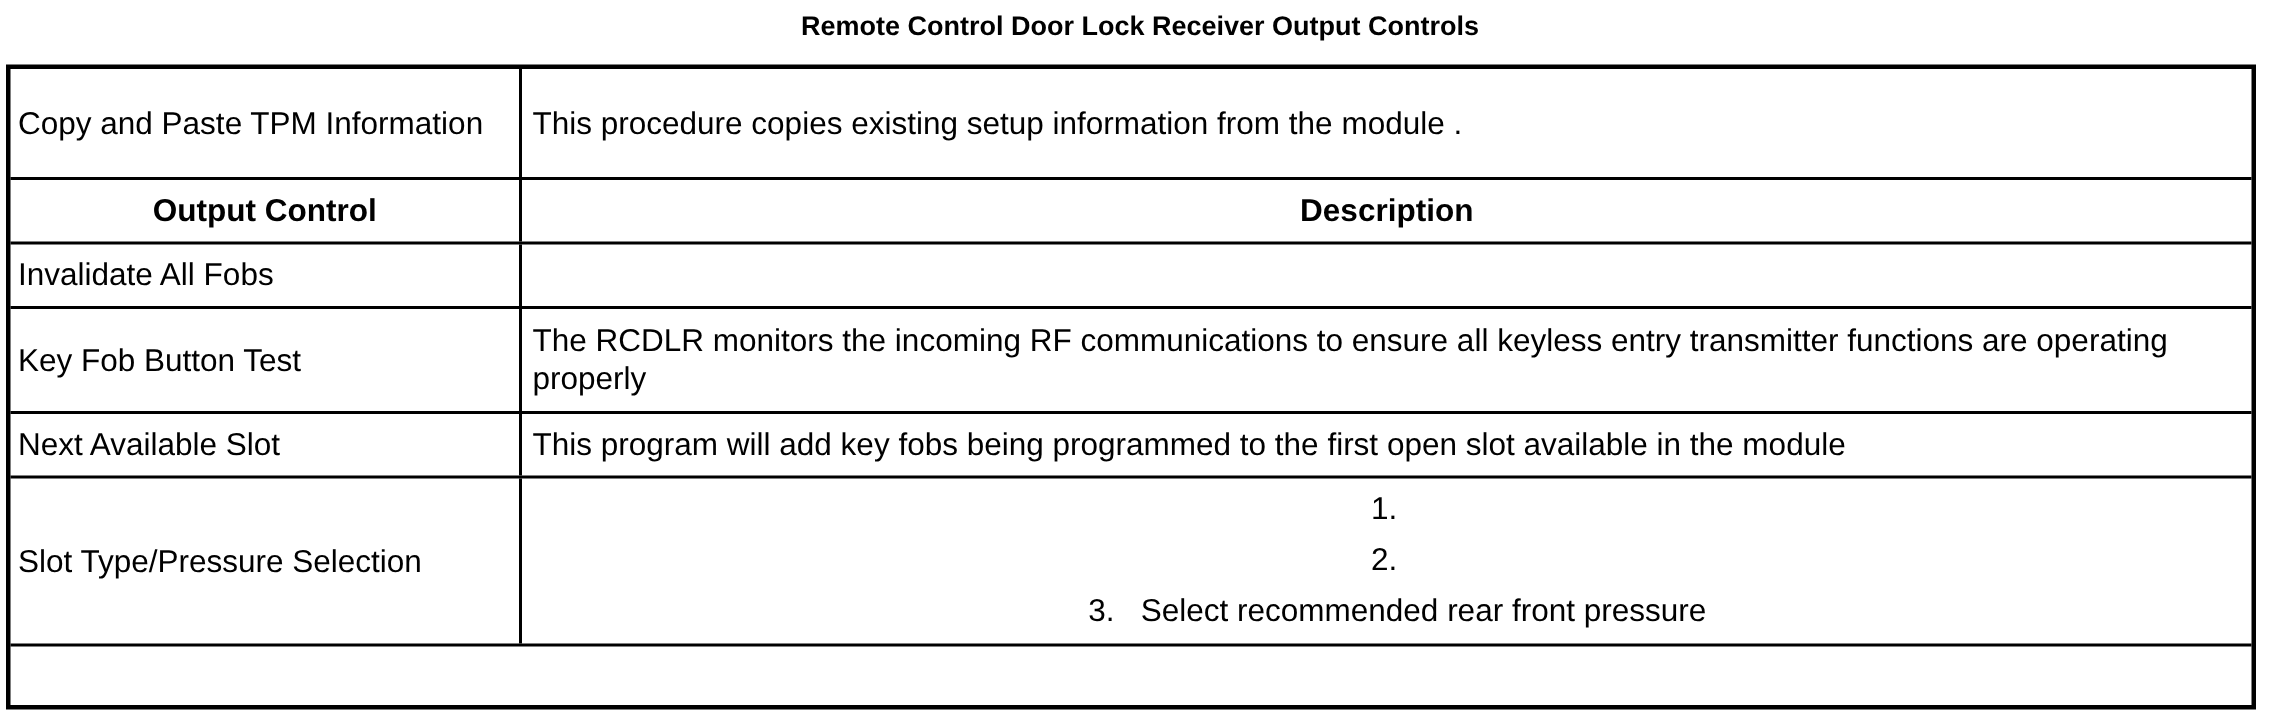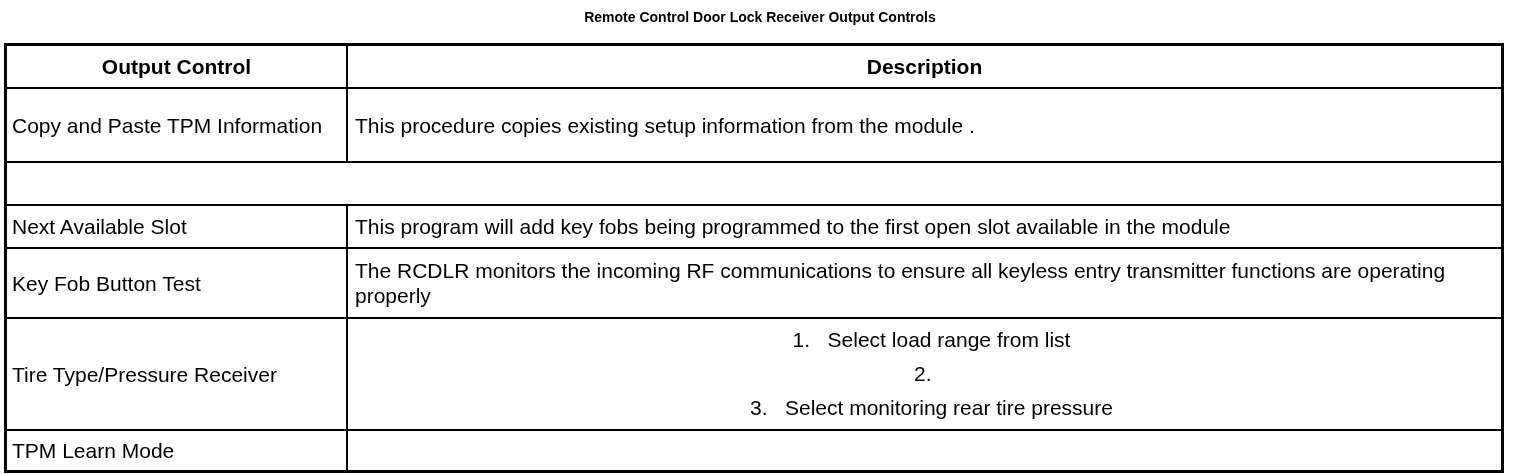--- a/index.html
+++ b/index.html
@@ -11,21 +11,21 @@
   }
   .page {
     width: 1520px;
     height: 474px;
     background: #ffffff;
     box-sizing: border-box;
     overflow: hidden;
   }
   .title {
     text-align: center;
-    font-size: 14px;
+    font-size: 18px;
     font-weight: bold;
     padding-top: 5px;
     height: 38px;
     line-height: 24px;
     letter-spacing: 0px;
   }
   .tbl {
     margin-left: 4px;
     width: 1500px;
     border: 3px solid #000000;
@@ -83,58 +83,57 @@
 </style>
 </head>
 <body>
 
 <div class="page">
 
   <div class="title">Remote Control Door Lock Receiver Output Controls</div>
 
   <div class="tbl">
 
+    <div class="tr r1">
+      <div class="td col-control">Copy and Paste TPM Information</div>
+      <div class="td col-desc">This procedure copies existing setup information from the module .</div>
+    </div>
+
     <div class="tr head r-head">
       <div class="td col-control">Output Control</div>
       <div class="td col-desc">Description</div>
     </div>
 
-    <div class="tr r1">
-      <div class="td col-control">Copy and Paste TPM Information</div>
-      <div class="td col-desc">This procedure copies existing setup information from the module .</div>
+    <div class="tr r2">
+      <div class="td col-control">Invalidate All Fobs</div>
     </div>
 
-    <div class="tr r2">
+    <div class="tr r3">
+      <div class="td col-control">Key Fob Button Test</div>
+      <div class="td col-desc">The RCDLR monitors the incoming RF communications to ensure all keyless entry transmitter functions are operating properly</div>
     </div>
 
     <div class="tr r4">
       <div class="td col-control">Next Available Slot</div>
       <div class="td col-desc">This program will add key fobs being programmed to the first open slot available in the module</div>
     </div>
 
-    <div class="tr r3">
-      <div class="td col-control">Key Fob Button Test</div>
-      <div class="td col-desc">The RCDLR monitors the incoming RF communications to ensure all keyless entry transmitter functions are operating properly</div>
-    </div>
-
     <div class="tr r5">
-      <div class="td col-control">Tire Type/Pressure Receiver</div>
+      <div class="td col-control">Slot Type/Pressure Selection</div>
       <div class="td col-desc steps">
         <div class="step">
           <span class="num">1.</span>
-          <span class="txt">Select load range from list</span>
         </div>
         <div class="step">
           <span class="num">2.</span>
         </div>
         <div class="step">
           <span class="num">3.</span>
-          <span class="txt">Select monitoring rear tire pressure</span>
+          <span class="txt">Select recommended rear front pressure</span>
         </div>
       </div>
     </div>
 
     <div class="tr r6">
-      <div class="td col-control">TPM Learn Mode</div>
     </div>
 
   </div>
 </div>
 
 </body></html>

